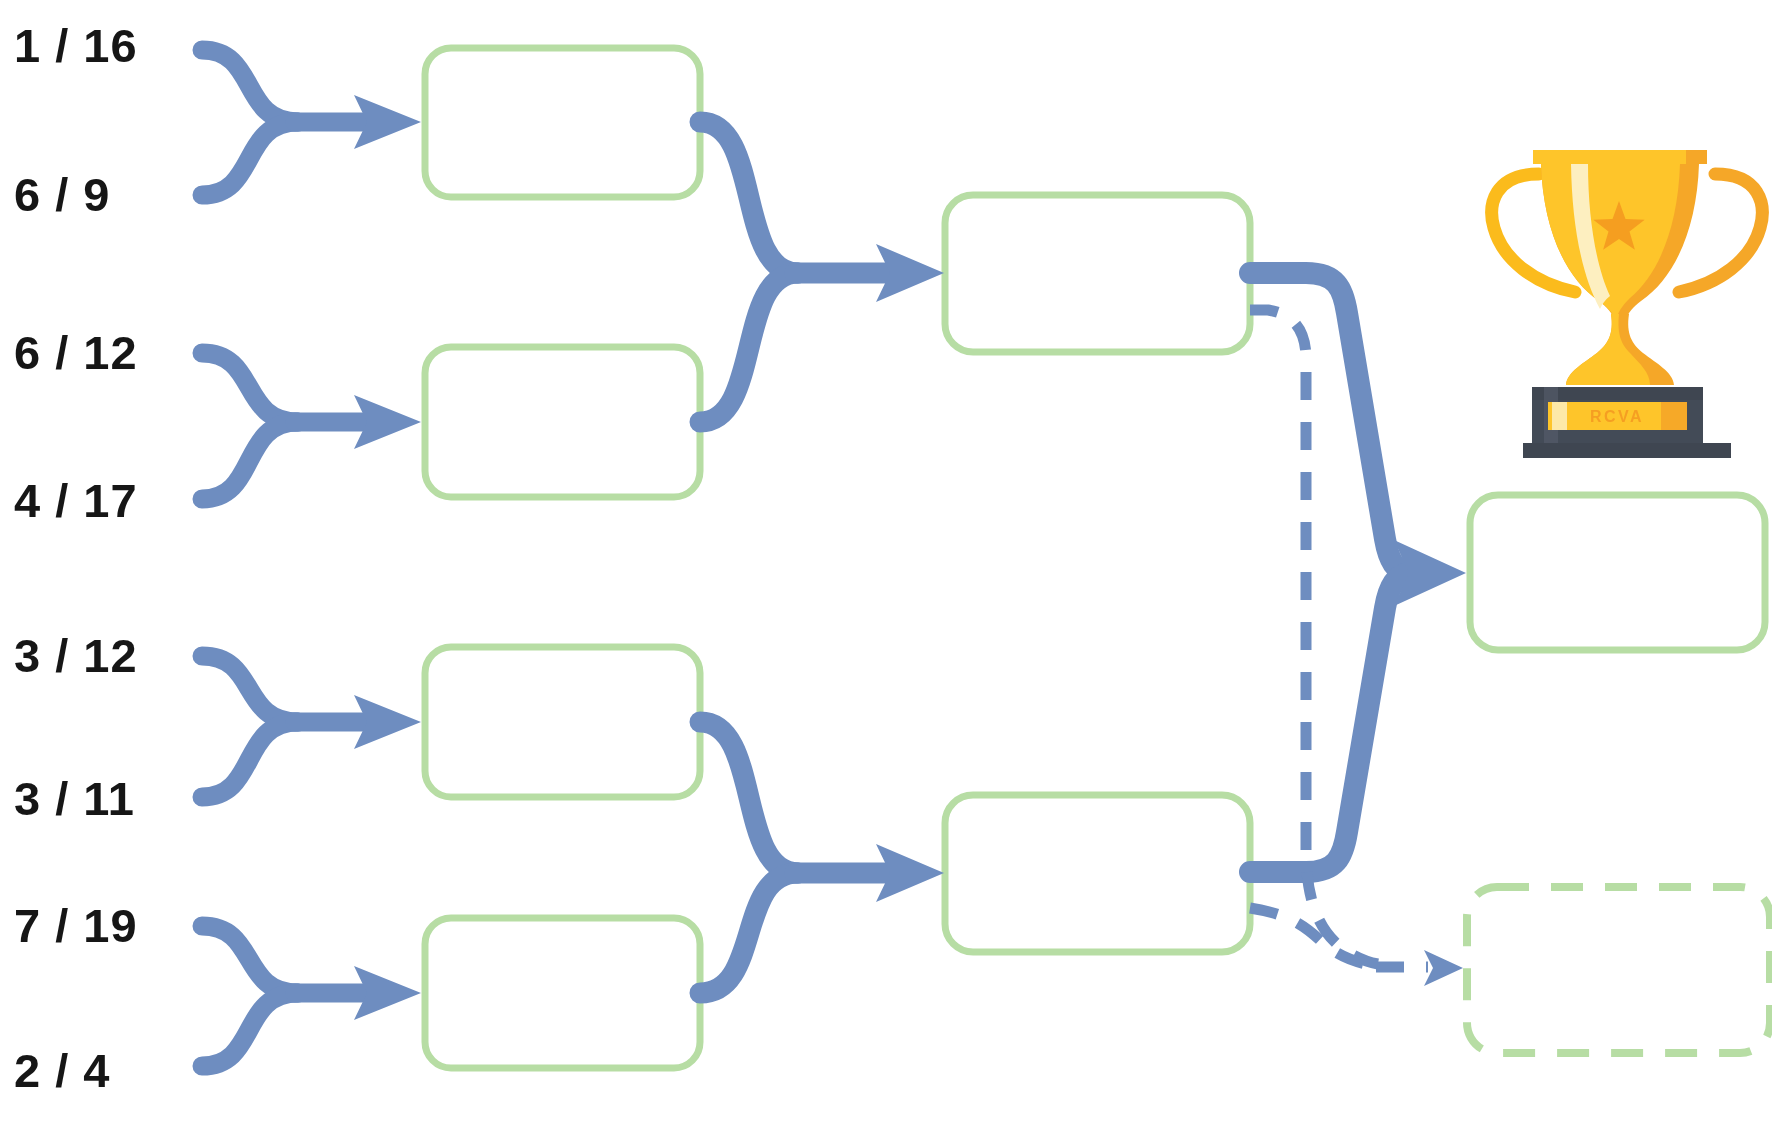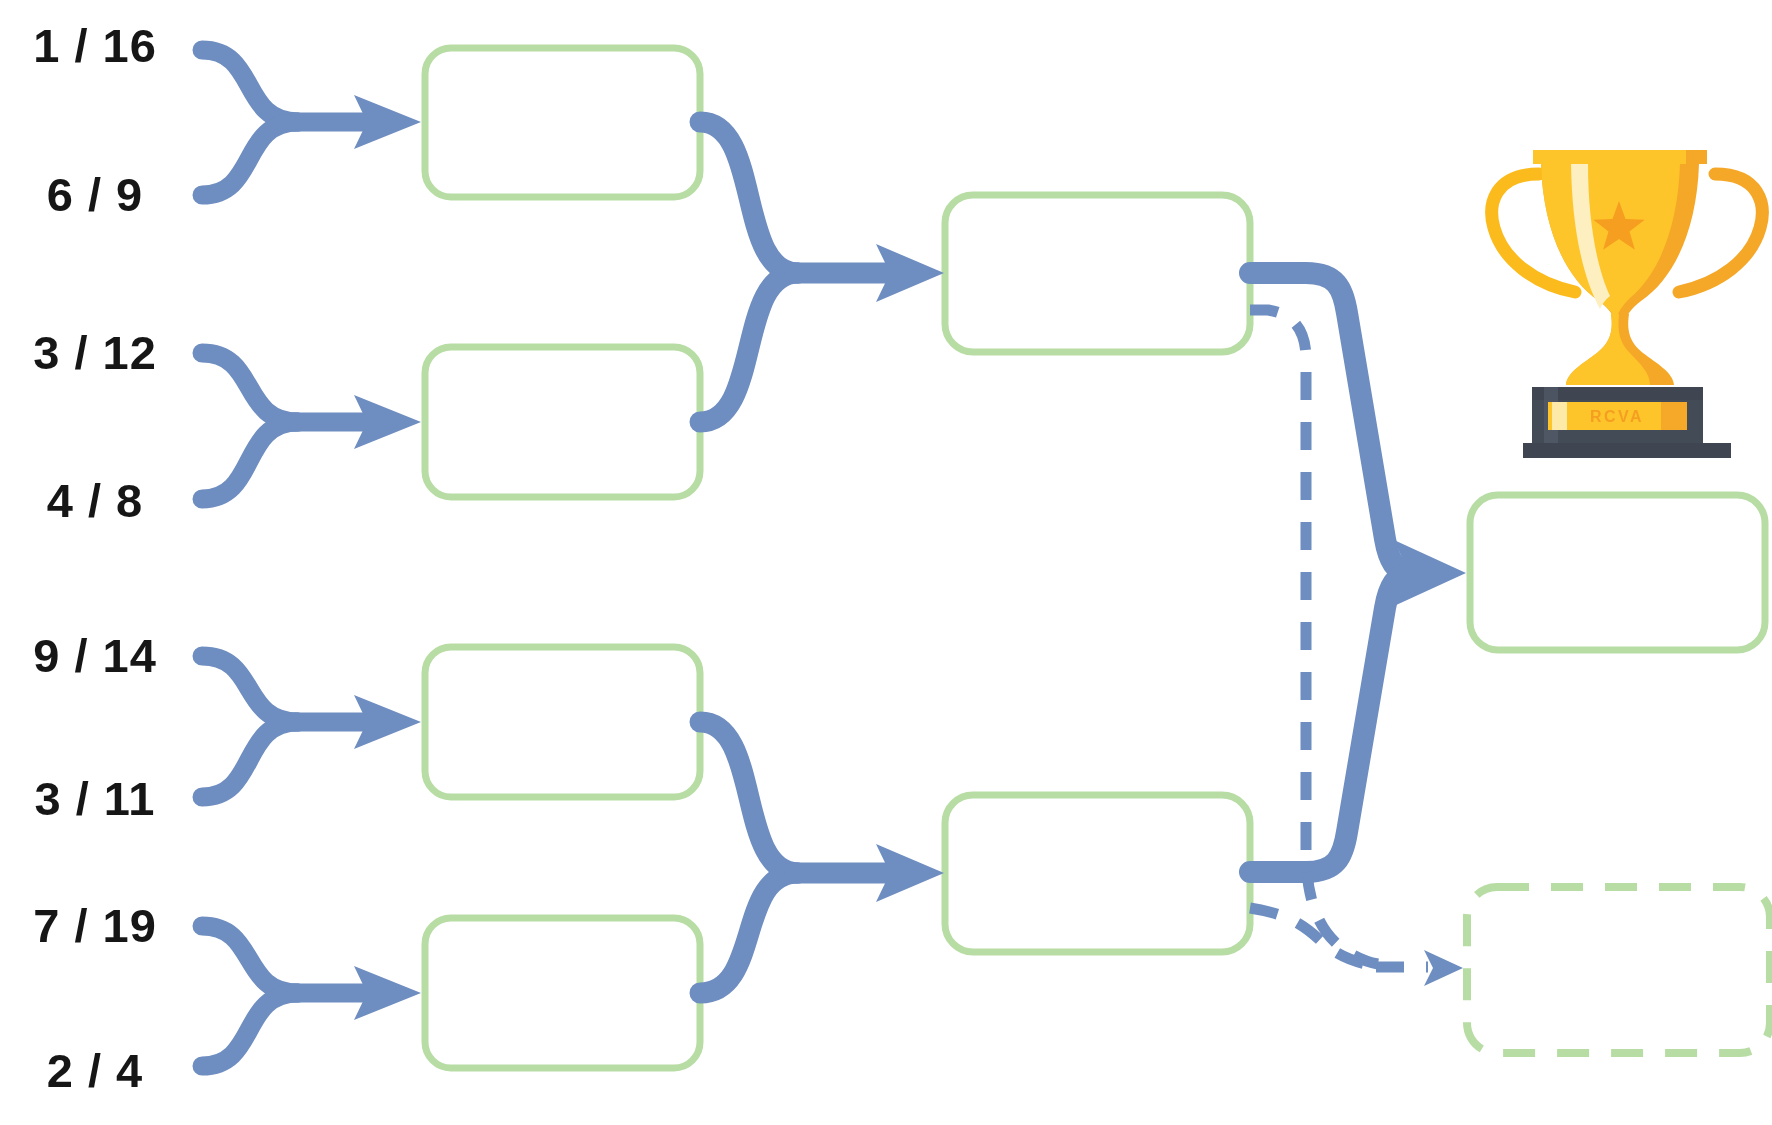--- a/index.html
+++ b/index.html
@@ -2,21 +2,21 @@
 <html><head>
 <meta charset="utf-8">
 <style>
   html,body{margin:0;padding:0;background:#fff;}
   .stage{
     position:relative;width:1772px;height:1125px;background:#fff;
     font-family:"Liberation Sans",sans-serif;overflow:hidden;
   }
   .layer{position:absolute;left:0;top:0;width:1772px;height:1125px;}
   .seed{
-    position:absolute;left:14px;width:162px;text-align:center;
+    position:absolute;left:14px;width:162px;text-align:left;
     transform:translateY(-50%);
     font-weight:700;font-size:47px;line-height:1;color:#161616;
     letter-spacing:1px;white-space:nowrap;
   }
   .wire{stroke:#6E8DC0;stroke-width:19;fill:none;stroke-linecap:round;stroke-linejoin:round}
   .wire2{stroke:#6E8DC0;stroke-width:21;fill:none;stroke-linecap:round;stroke-linejoin:round}
   .wire3{stroke:#6E8DC0;stroke-width:22;fill:none;stroke-linecap:round;stroke-linejoin:round}
   .dash{stroke:#6E8DC0;stroke-width:11;fill:none;stroke-linecap:butt;stroke-dasharray:28 22}
   .head{fill:#6E8DC0;stroke:none}
   .slot{fill:#ffffff;stroke:#B7DDA4;stroke-width:7}
@@ -114,20 +114,20 @@
       <rect x="61" y="254" width="139" height="28" fill="#FEC52A"></rect>
       <rect x="174" y="254" width="26" height="28" fill="#F6A928"></rect>
       <rect x="65" y="254" width="15" height="28" fill="#FDE9A8"></rect>
       <text x="130" y="274" class="plaque-text">RCVA</text>
       <rect x="36" y="295" width="208" height="15" fill="#3F4651"></rect>
     </g>
   </svg>
 
   <div class="seed" style="top:45px">1 / 16</div>
   <div class="seed" style="top:194px">6 / 9</div>
-  <div class="seed" style="top:352px">3 / 12</div>
-  <div class="seed" style="top:500px">4 / 8</div>
-  <div class="seed" style="top:655px">9 / 14</div>
+  <div class="seed" style="top:352px">6 / 12</div>
+  <div class="seed" style="top:500px">4 / 17</div>
+  <div class="seed" style="top:655px">3 / 12</div>
   <div class="seed" style="top:798px">3 / 11</div>
   <div class="seed" style="top:925px">7 / 19</div>
   <div class="seed" style="top:1070px">2 / 4</div>
 
 </div>
 
 </body></html>

